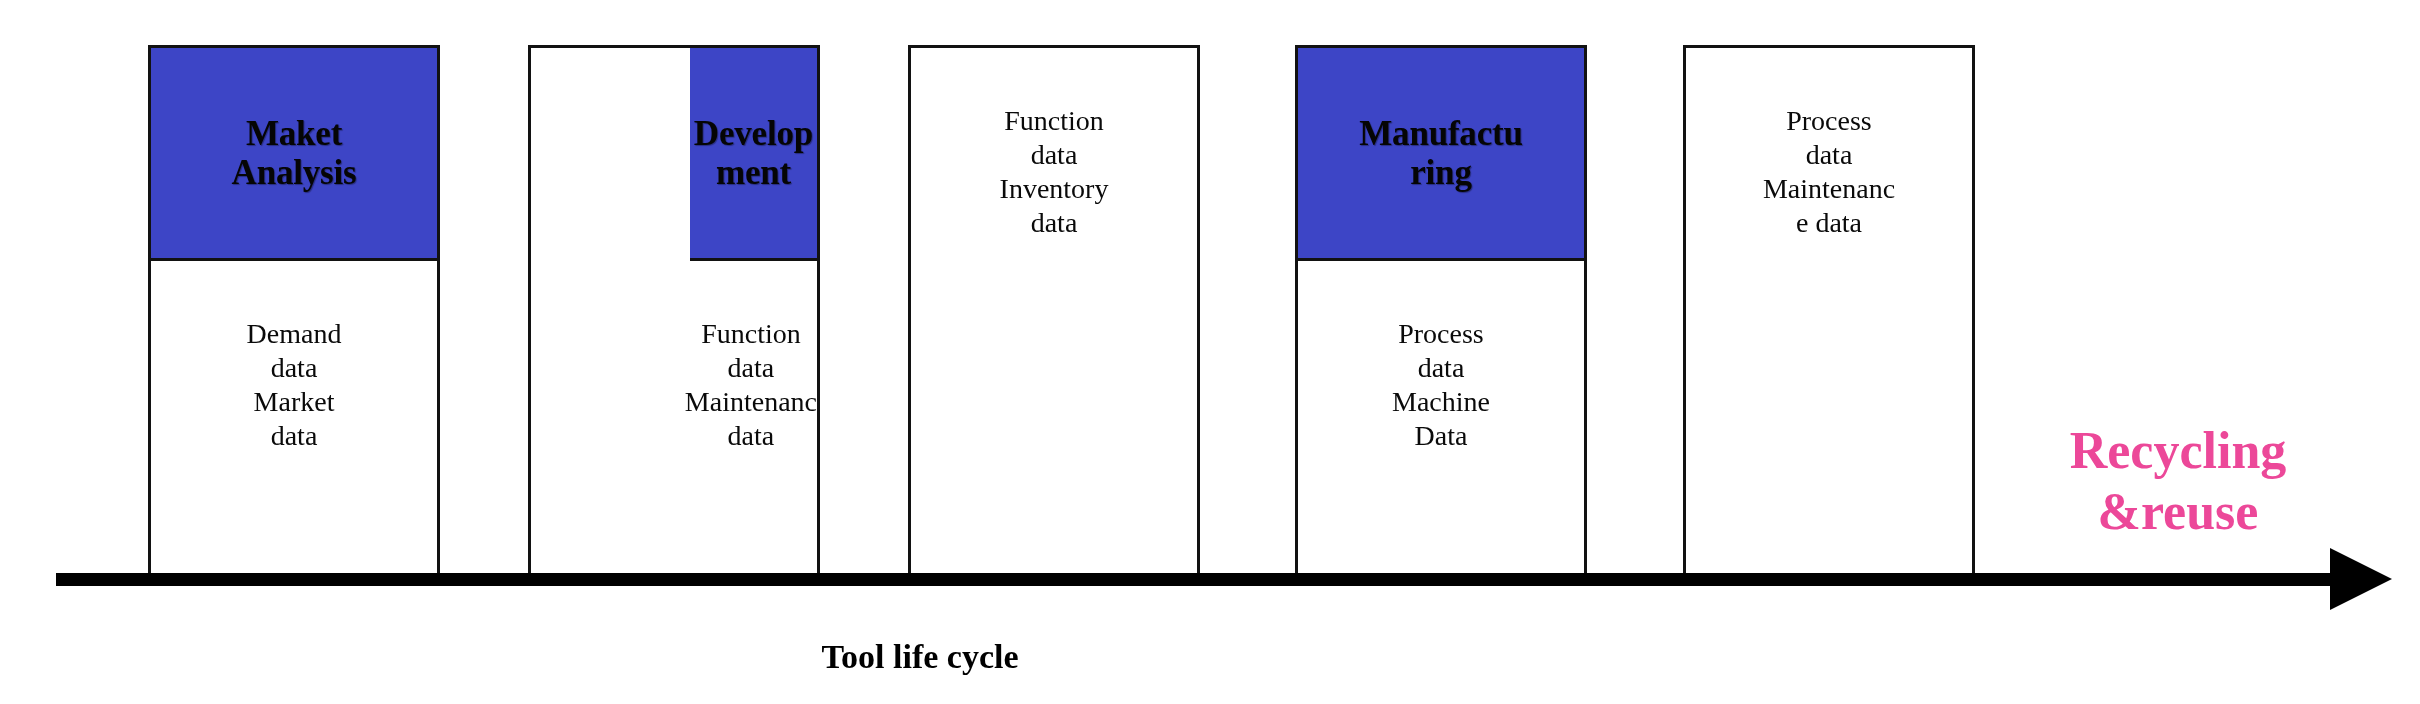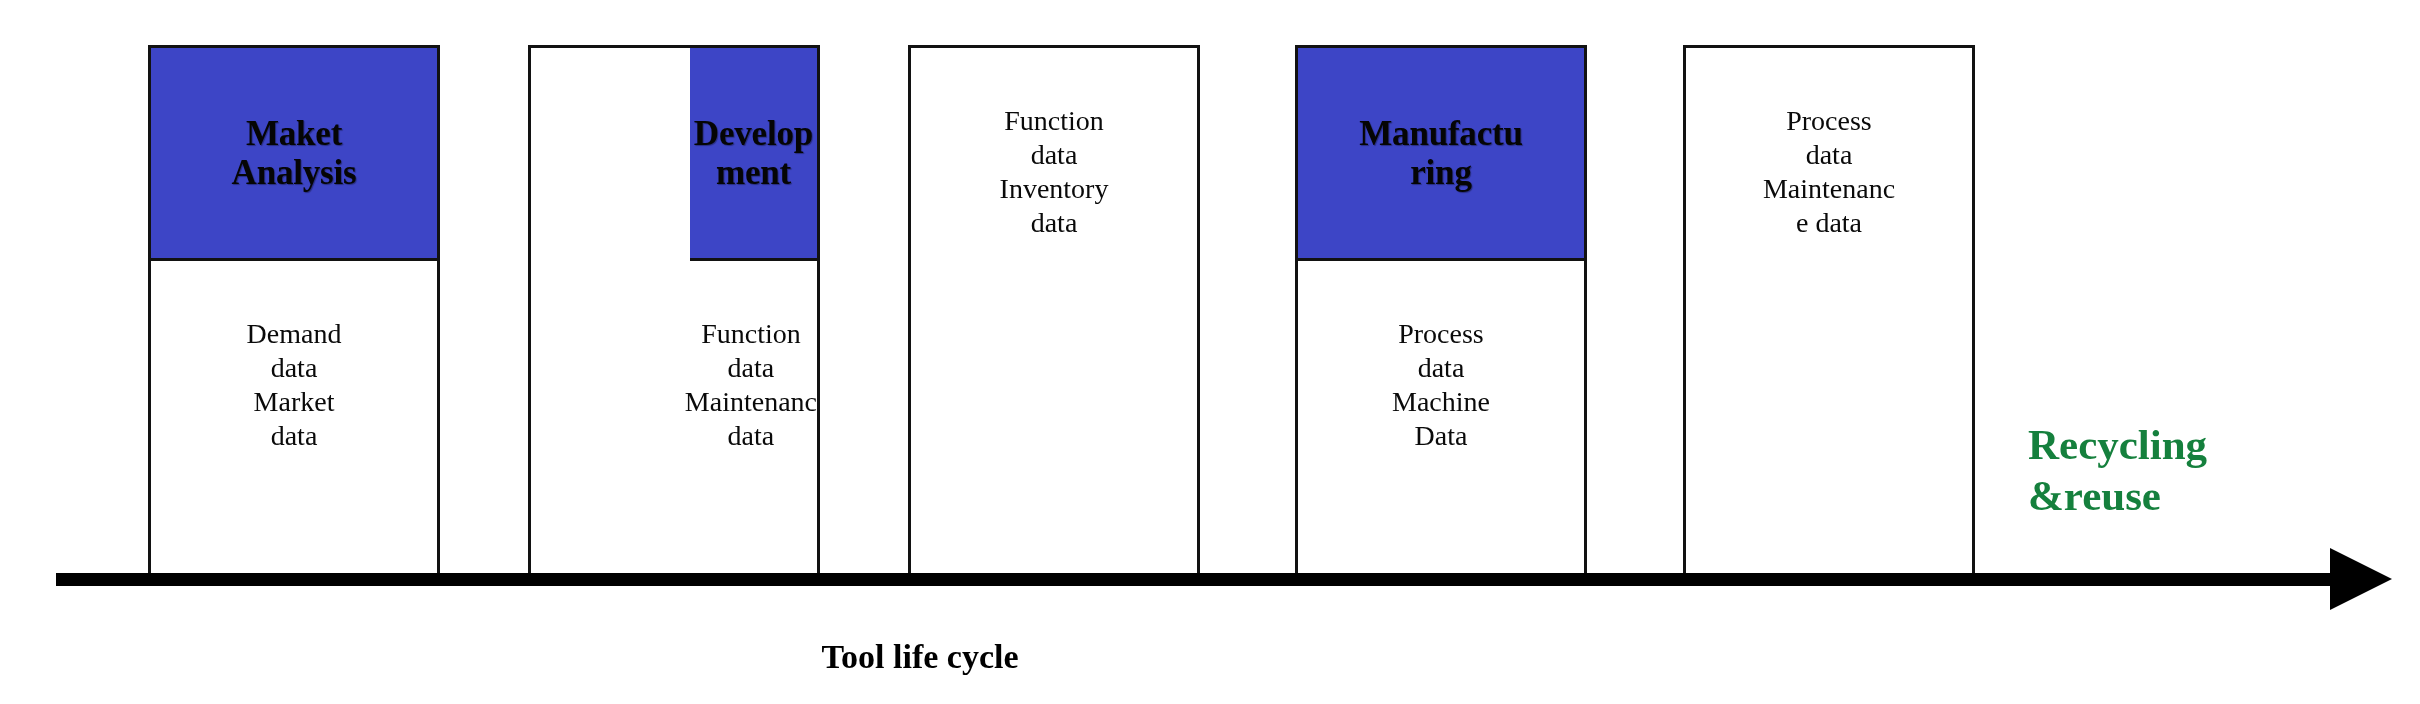--- a/index.html
+++ b/index.html
@@ -86,25 +86,25 @@
     border-bottom: 31px solid transparent;
     border-left: 62px solid #000000;
   }
 
   
   .recycle-label {
     position: absolute;
     left: 2028px;
     top: 420px;
     width: 300px;
-    text-align: left;
+    text-align: center;
     font-weight: bold;
-    font-size: 43px;
+    font-size: 52px;
     line-height: 1.18;
-    color: #15803d;
+    color: #ec4899;
   }
   .recycle-label span { display: block; white-space: nowrap; }
 
   
   .caption {
     position: absolute;
     left: 0;
     top: 638px;
     width: 1840px;
     text-align: center;

